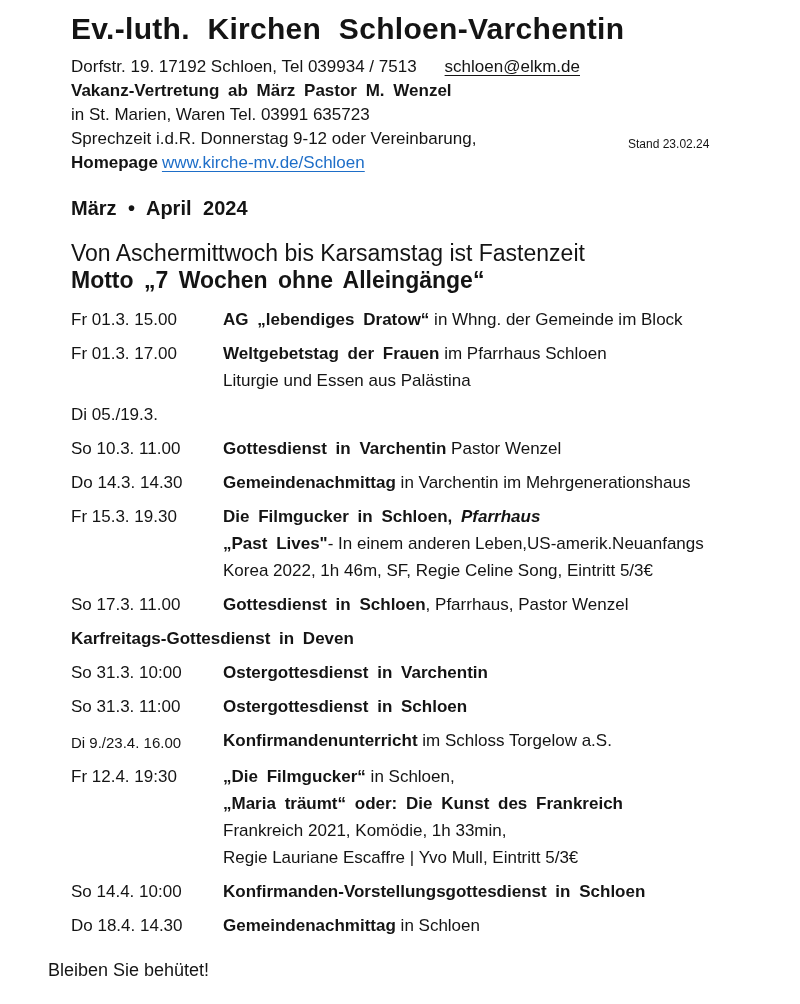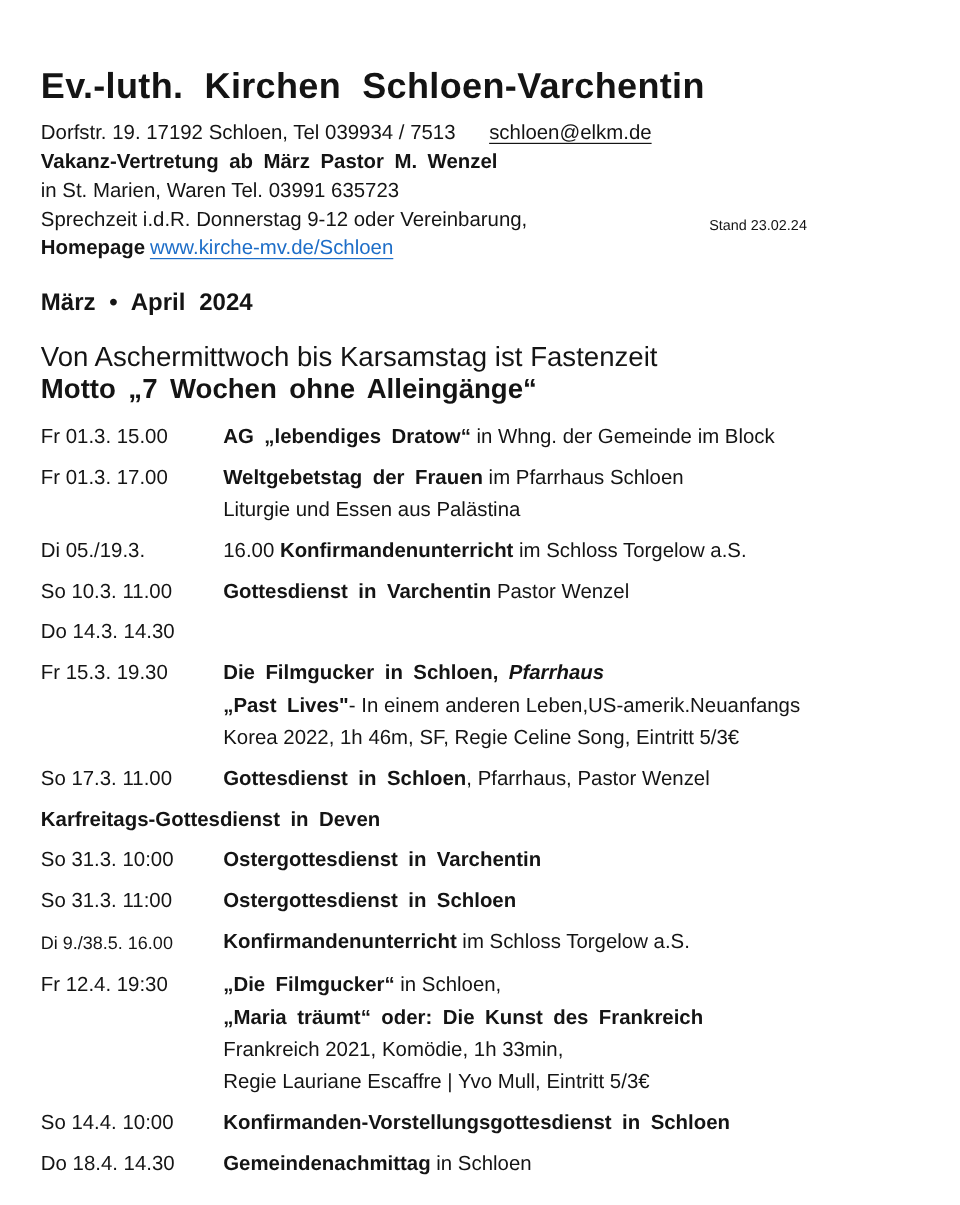--- a/index.html
+++ b/index.html
@@ -8,23 +8,22 @@
     width: 800px;
     height: 1004px;
     background: #ffffff;
     color: #141414;
     font-family: "Liberation Sans", sans-serif;
     overflow: hidden;
   }
   .page {
     width: 800px;
     height: 760px;
-    padding: 12px 44px 0 34px;
+    padding: 12px 44px 0 71px;
     position: relative;
-    margin-top: 44px;
   }
   
   .doc-title {
     margin: 0 0 9px 0;
     font-size: 30px;
     font-weight: bold;
     word-spacing: 9px;
     letter-spacing: 0.3px;
     white-space: nowrap;
   }
@@ -127,32 +126,32 @@
       </div>
       <div class="event-row">
         <div class="event-date">Fr 01.3. 17.00</div>
         <div class="event-desc">
           <div class="event-line"><span class="seg-bold">Weltgebetstag der Frauen</span><span class="seg-regular"> im Pfarrhaus Schloen</span></div>
           <div class="event-line"><span class="seg-regular">Liturgie und Essen aus Palästina</span></div>
         </div>
       </div>
       <div class="event-row">
         <div class="event-date">Di 05./19.3.</div>
-        <div class="event-desc">
-          <div class="event-line"><span class="seg-regular">16.00 </span><span class="seg-bold">Konfirmandenunterricht</span><span class="seg-regular">  im Schloss Torgelow a.S.</span></div>
-        </div>
       </div>
       <div class="event-row">
         <div class="event-date">So 10.3. 11.00</div>
         <div class="event-desc">
           <div class="event-line"><span class="seg-bold">Gottesdienst in Varchentin</span><span class="seg-regular"> Pastor Wenzel</span></div>
         </div>
       </div>
       <div class="event-row">
         <div class="event-date">Do 14.3. 14.30</div>
+        <div class="event-desc">
+          <div class="event-line"><span class="seg-bold">Gemeindenachmittag</span><span class="seg-regular"> in Varchentin im Mehrgenerationshaus</span></div>
+        </div>
       </div>
       <div class="event-row">
         <div class="event-date">Fr 15.3. 19.30</div>
         <div class="event-desc">
           <div class="event-line"><span class="seg-bold">Die Filmgucker in Schloen,</span><span class="seg-bold-italic"> Pfarrhaus</span></div>
           <div class="event-line"><span class="seg-bold">„Past Lives"</span><span class="seg-regular">- In einem anderen Leben,US-amerik.Neuanfangs</span></div>
           <div class="event-line"><span class="seg-regular">Korea 2022, 1h 46m, SF, Regie Celine Song, Eintritt 5/3€</span></div>
         </div>
       </div>
       <div class="event-row">
@@ -172,21 +171,21 @@
           <div class="event-line"><span class="seg-bold">Ostergottesdienst in Varchentin</span></div>
         </div>
       </div>
       <div class="event-row">
         <div class="event-date">So 31.3. 11:00</div>
         <div class="event-desc">
           <div class="event-line"><span class="seg-bold">Ostergottesdienst in Schloen</span></div>
         </div>
       </div>
       <div class="event-row">
-        <div class="event-date small">Di 9./38.5. 16.00</div>
+        <div class="event-date small">Di 9./23.4. 16.00</div>
         <div class="event-desc">
           <div class="event-line"><span class="seg-bold">Konfirmandenunterricht</span><span class="seg-regular"> im Schloss Torgelow a.S.</span></div>
         </div>
       </div>
       <div class="event-row">
         <div class="event-date">Fr 12.4. 19:30</div>
         <div class="event-desc">
           <div class="event-line"><span class="seg-bold">„Die Filmgucker“</span><span class="seg-regular"> in Schloen,</span></div>
           <div class="event-line"><span class="seg-bold">„Maria träumt“ oder: Die Kunst des Frankreich</span></div>
           <div class="event-line"><span class="seg-regular">Frankreich 2021, Komödie, 1h 33min,</span></div>

